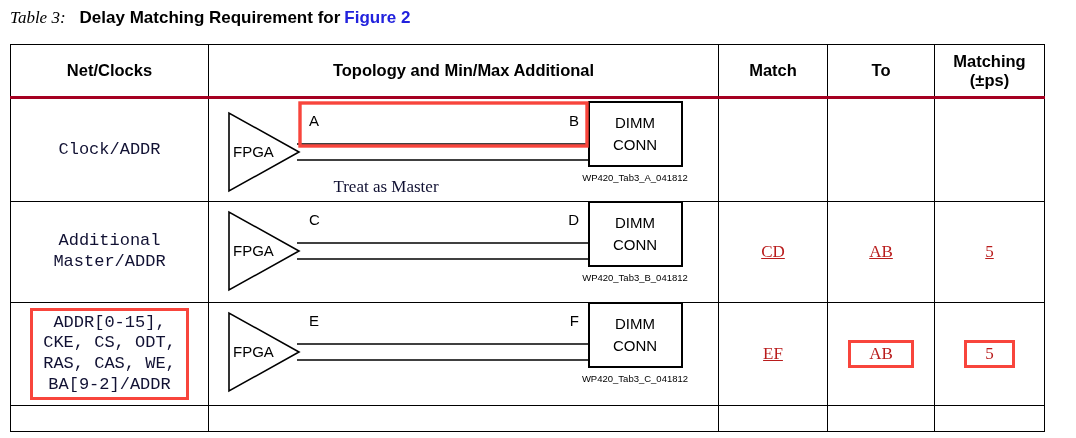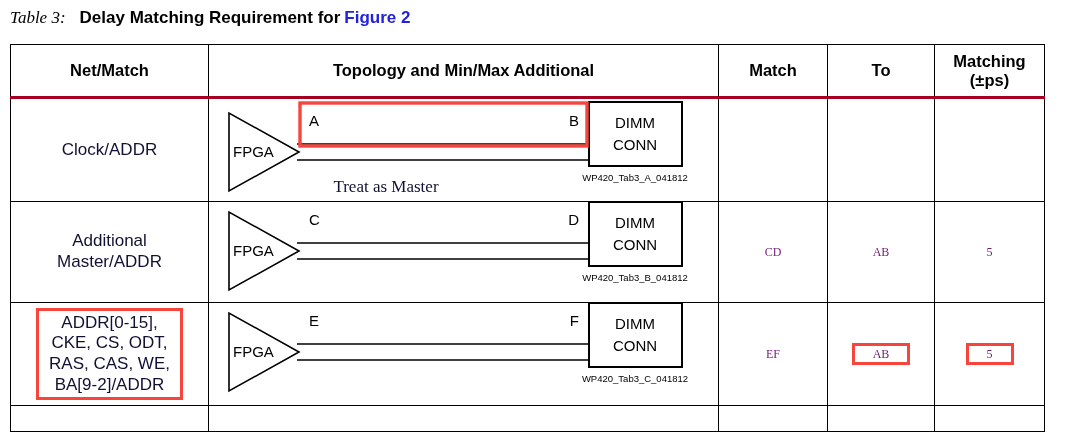--- a/index.html
+++ b/index.html
@@ -62,30 +62,31 @@
     font-weight: bold;
     font-size: 16.5px;
     height: 53px;
     line-height: 1.12;
     color: #000;
     border-bottom: 3px solid #a50021;
   }
   .hdr th .sub { display:block; }
 
   td.netgrp {
-    font-family: Liberation Sans, sans-serif;
+    font-family: Liberation Mono, monospace;
     font-size: 17px;
     line-height: 1.22;
     color: #111133;
     padding: 4px 6px;
   }
   td.val {
     font-family: "Liberation Serif", serif;
-    font-size: 12px;
-    color: #701a75;
+    font-size: 17px;
+    color: #b91c1c;
+    text-decoration: underline;
   }
   td.topo { position: relative; padding: 0; }
 
   .row1 td { height: 104px; }
   .row2 td { height: 101px; }
   .row3 td { height: 103px; }
   .row4 td { height: 26px; }
 
   
   .redbox {
@@ -129,21 +130,21 @@
   <table class="tbl">
     <colgroup>
       <col style="width:198px">
       <col style="width:510px">
       <col style="width:109px">
       <col style="width:107px">
       <col style="width:110px">
     </colgroup>
     <thead>
       <tr class="hdr">
-        <th>Net/Match</th>
+        <th>Net/Clocks</th>
         <th>Topology and Min/Max Additional</th>
         <th>Match</th>
         <th>To</th>
         <th>
           <span class="sub">Matching</span>
           <span class="sub">(±ps)</span>
         </th>
       </tr>
     </thead>
     <tbody>

